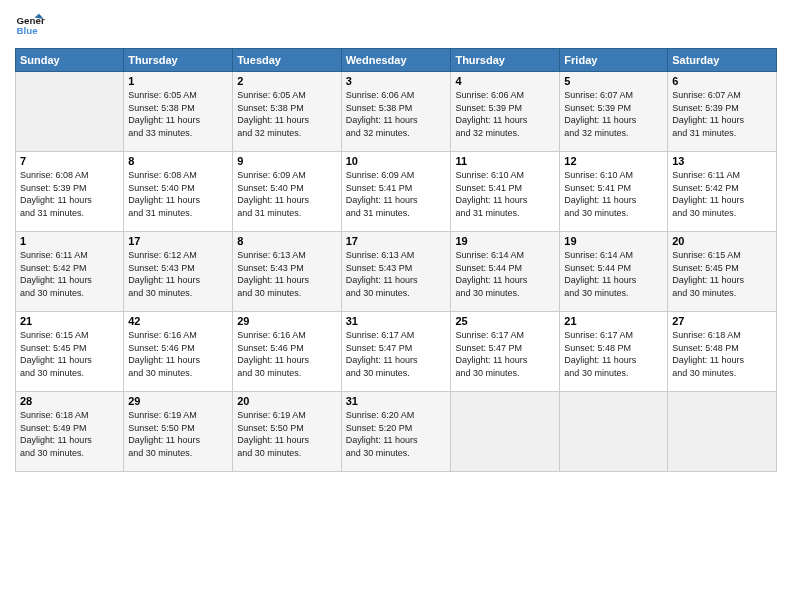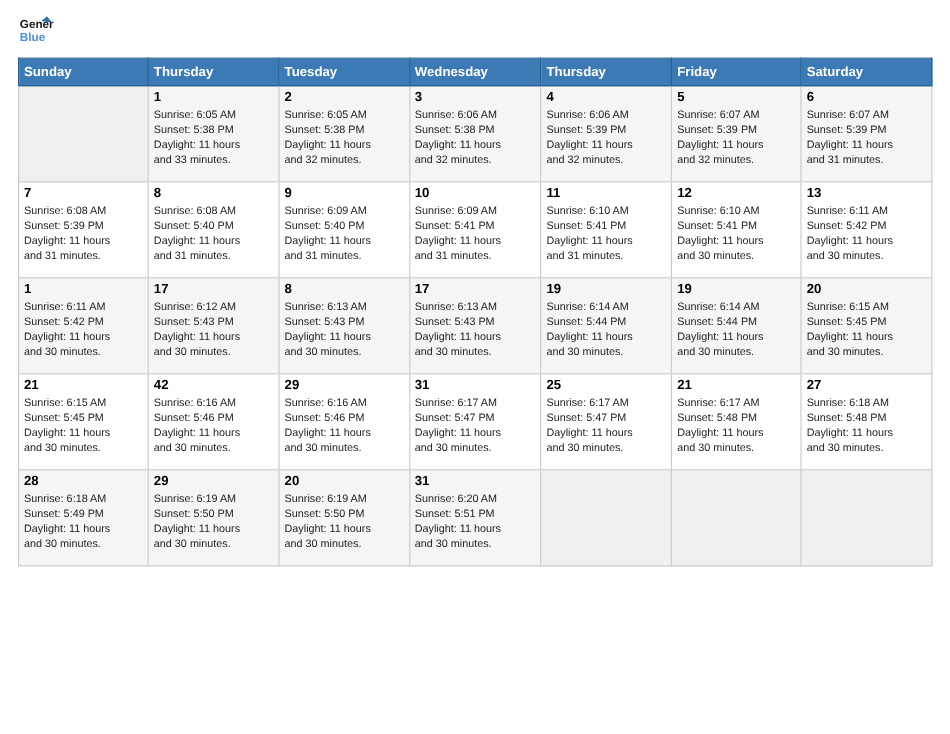--- a/index.html
+++ b/index.html
@@ -345,21 +345,21 @@
           <td>
             <span class="day-num">20</span>
             <div class="day-info" style="white-space: pre-line;">Sunrise: 6:19 AM
 Sunset: 5:50 PM
 Daylight: 11 hours
 and 30 minutes.</div>
           </td>
           <td>
             <span class="day-num">31</span>
             <div class="day-info" style="white-space: pre-line;">Sunrise: 6:20 AM
-Sunset: 5:51 PM
+Sunset: 5:20 PM
 Daylight: 11 hours
 and 30 minutes.</div>
           </td>
           <td class="empty-cell"></td>
           <td class="empty-cell"></td>
           <td class="empty-cell"></td>
         </tr>
       </tbody>
   </table>
 </div>

